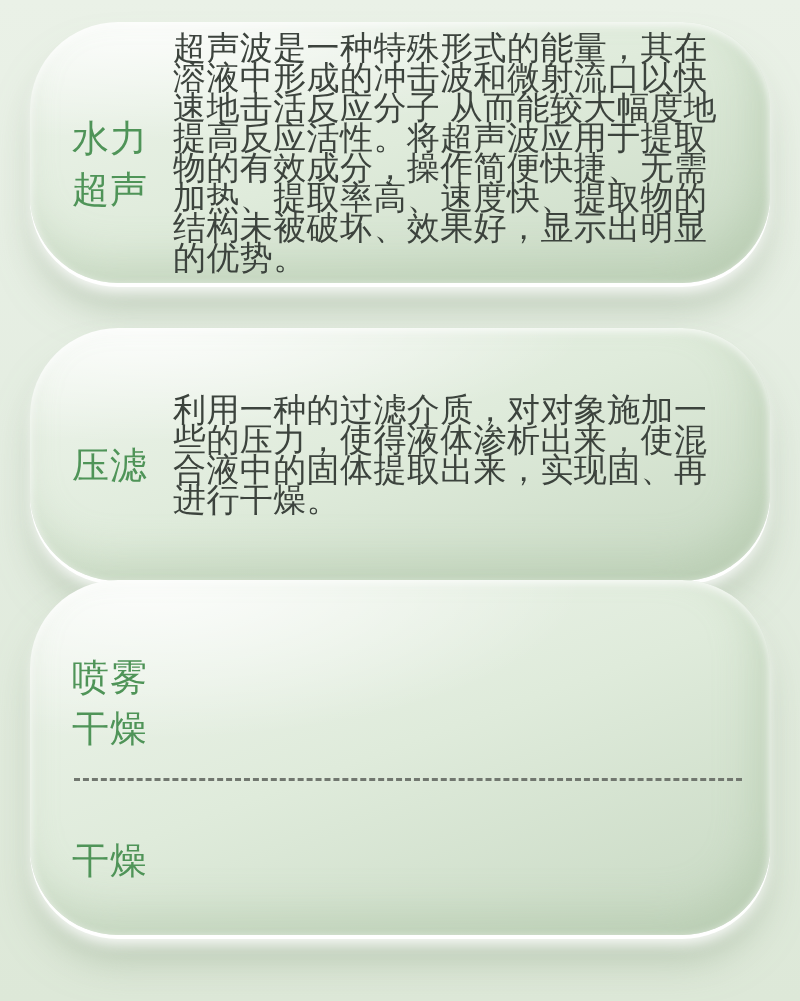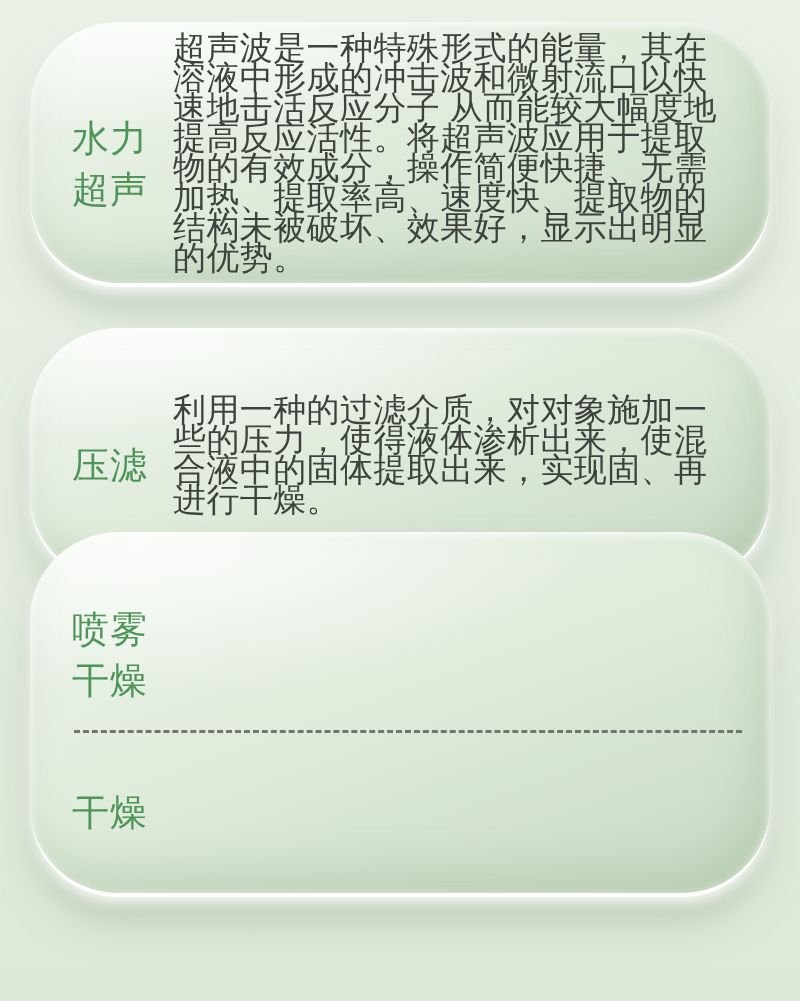--- a/index.html
+++ b/index.html
@@ -27,21 +27,21 @@
       linear-gradient(160deg, #eff5ed 0%, #dfebdb 48%, #c7d8c2 100%);
     box-shadow:
       0 4px 0 rgba(255,255,255,0.95),
       0 12px 14px -2px rgba(255,255,255,0.9),
       0 30px 40px -8px rgba(143,166,136,0.55),
       inset 0 3px 10px rgba(255,255,255,0.85),
       inset -14px -22px 40px rgba(158,183,150,0.35);
   }
   .card-1 { top: 22px;  height: 261px; }
   .card-2 { top: 328px; height: 253px; }
-  .card-3 { top: 532px; height: 355px; padding-bottom: 6px; }
+  .card-3 { top: 580px; height: 355px; }
 
   .row {
     display: flex;
     align-items: center;
   }
   .card-title {
     margin-left: 42px;
     width: 96px;
     flex: none;
     font-size: 37px;

